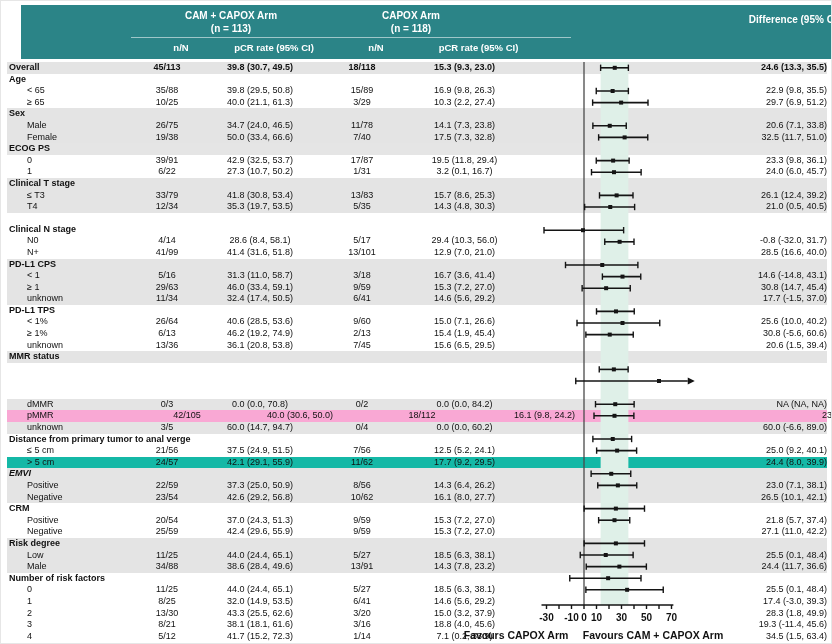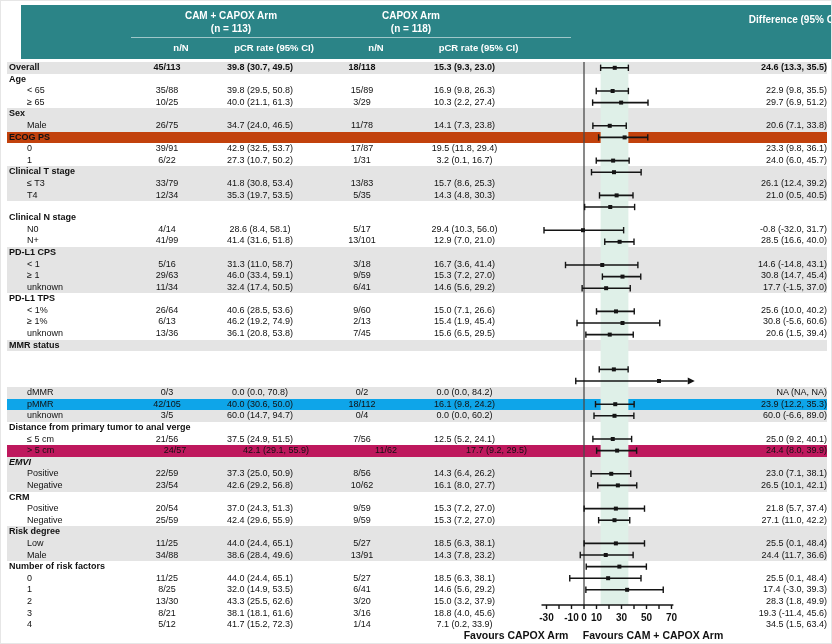--- a/index.html
+++ b/index.html
@@ -103,21 +103,30 @@
     </div>
       <div class="row data" style="background: rgb(228, 228, 228);">
       <span class="c label">Male</span>
       <span class="c nn1">26/75</span>
       <span class="c pcr1">34.7 (24.0, 46.5)</span>
       <span class="c nn2">11/78</span>
       <span class="c pcr2">14.1 (7.3, 23.8)</span>
       <span class="c plotgap"></span>
       <span class="c diff">20.6 (7.1, 33.8)</span>
     </div>
-      <div class="row group" style="background: #c2410c;">
+      <div class="row data" style="background: rgb(228, 228, 228);">
+      <span class="c label">Female</span>
+      <span class="c nn1">19/38</span>
+      <span class="c pcr1">50.0 (33.4, 66.6)</span>
+      <span class="c nn2">7/40</span>
+      <span class="c pcr2">17.5 (7.3, 32.8)</span>
+      <span class="c plotgap"></span>
+      <span class="c diff">32.5 (11.7, 51.0)</span>
+    </div>
+      <div class="row group" style="background: #e5e5e5;">
       <span class="c label">ECOG PS</span>
       <span class="c nn1"></span>
       <span class="c pcr1"></span>
       <span class="c nn2"></span>
       <span class="c pcr2"></span>
       <span class="c plotgap"></span>
       <span class="c diff"></span>
     </div>
       <div class="row data" style="background: rgb(255, 255, 255);">
       <span class="c label">0</span>
@@ -274,21 +283,21 @@
     </div>
       <div class="row data" style="background: rgb(228, 228, 228); margin-top: 36px;">
       <span class="c label">dMMR</span>
       <span class="c nn1">0/3</span>
       <span class="c pcr1">0.0 (0.0, 70.8)</span>
       <span class="c nn2">0/2</span>
       <span class="c pcr2">0.0 (0.0, 84.2)</span>
       <span class="c plotgap"></span>
       <span class="c diff">NA (NA, NA)</span>
     </div>
-      <div class="row data" style="background: #0ea5e9;">
+      <div class="row data" style="background: #f9a8d4; gap: 20px;">
       <span class="c label">pMMR</span>
       <span class="c nn1">42/105</span>
       <span class="c pcr1">40.0 (30.6, 50.0)</span>
       <span class="c nn2">18/112</span>
       <span class="c pcr2">16.1 (9.8, 24.2)</span>
       <span class="c plotgap"></span>
       <span class="c diff">23.9 (12.2, 35.3)</span>
     </div>
       <div class="row data" style="background: rgb(228, 228, 228);">
       <span class="c label">unknown</span>
@@ -310,21 +319,21 @@
     </div>
       <div class="row data" style="background: rgb(255, 255, 255);">
       <span class="c label">≤ 5 cm</span>
       <span class="c nn1">21/56</span>
       <span class="c pcr1">37.5 (24.9, 51.5)</span>
       <span class="c nn2">7/56</span>
       <span class="c pcr2">12.5 (5.2, 24.1)</span>
       <span class="c plotgap"></span>
       <span class="c diff">25.0 (9.2, 40.1)</span>
     </div>
-      <div class="row data" style="background: #be185d; gap: 8px;">
+      <div class="row data" style="background: #14b8a6;">
       <span class="c label">&gt; 5 cm</span>
       <span class="c nn1">24/57</span>
       <span class="c pcr1">42.1 (29.1, 55.9)</span>
       <span class="c nn2">11/62</span>
       <span class="c pcr2">17.7 (9.2, 29.5)</span>
       <span class="c plotgap"></span>
       <span class="c diff">24.4 (8.0, 39.9)</span>
     </div>
       <div class="row group" style="background: rgb(228, 228, 228); font-style: italic;">
       <span class="c label">EMVI</span>

